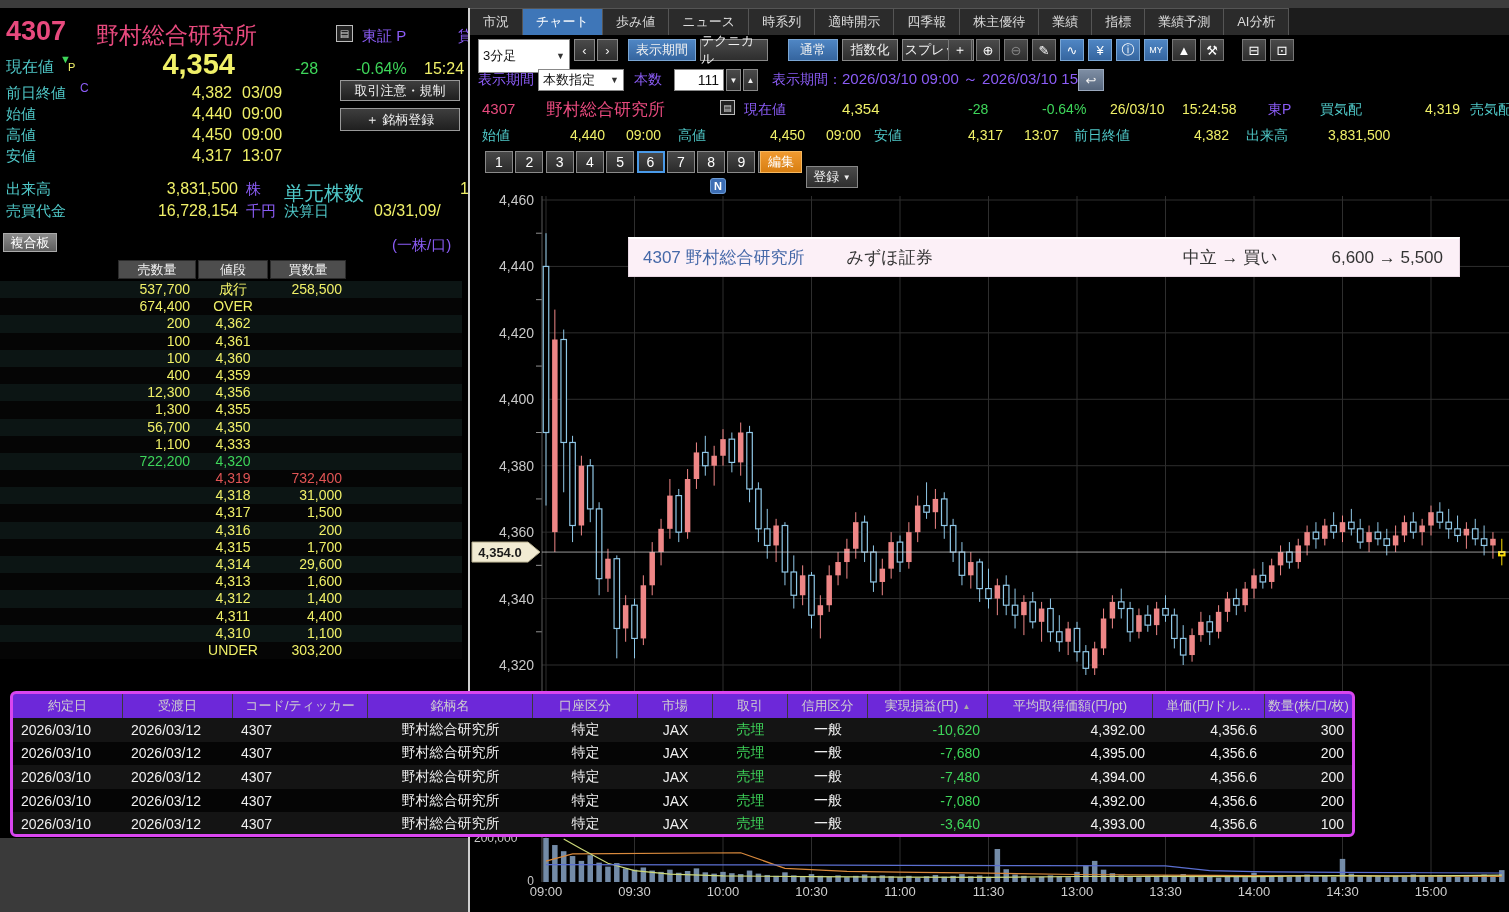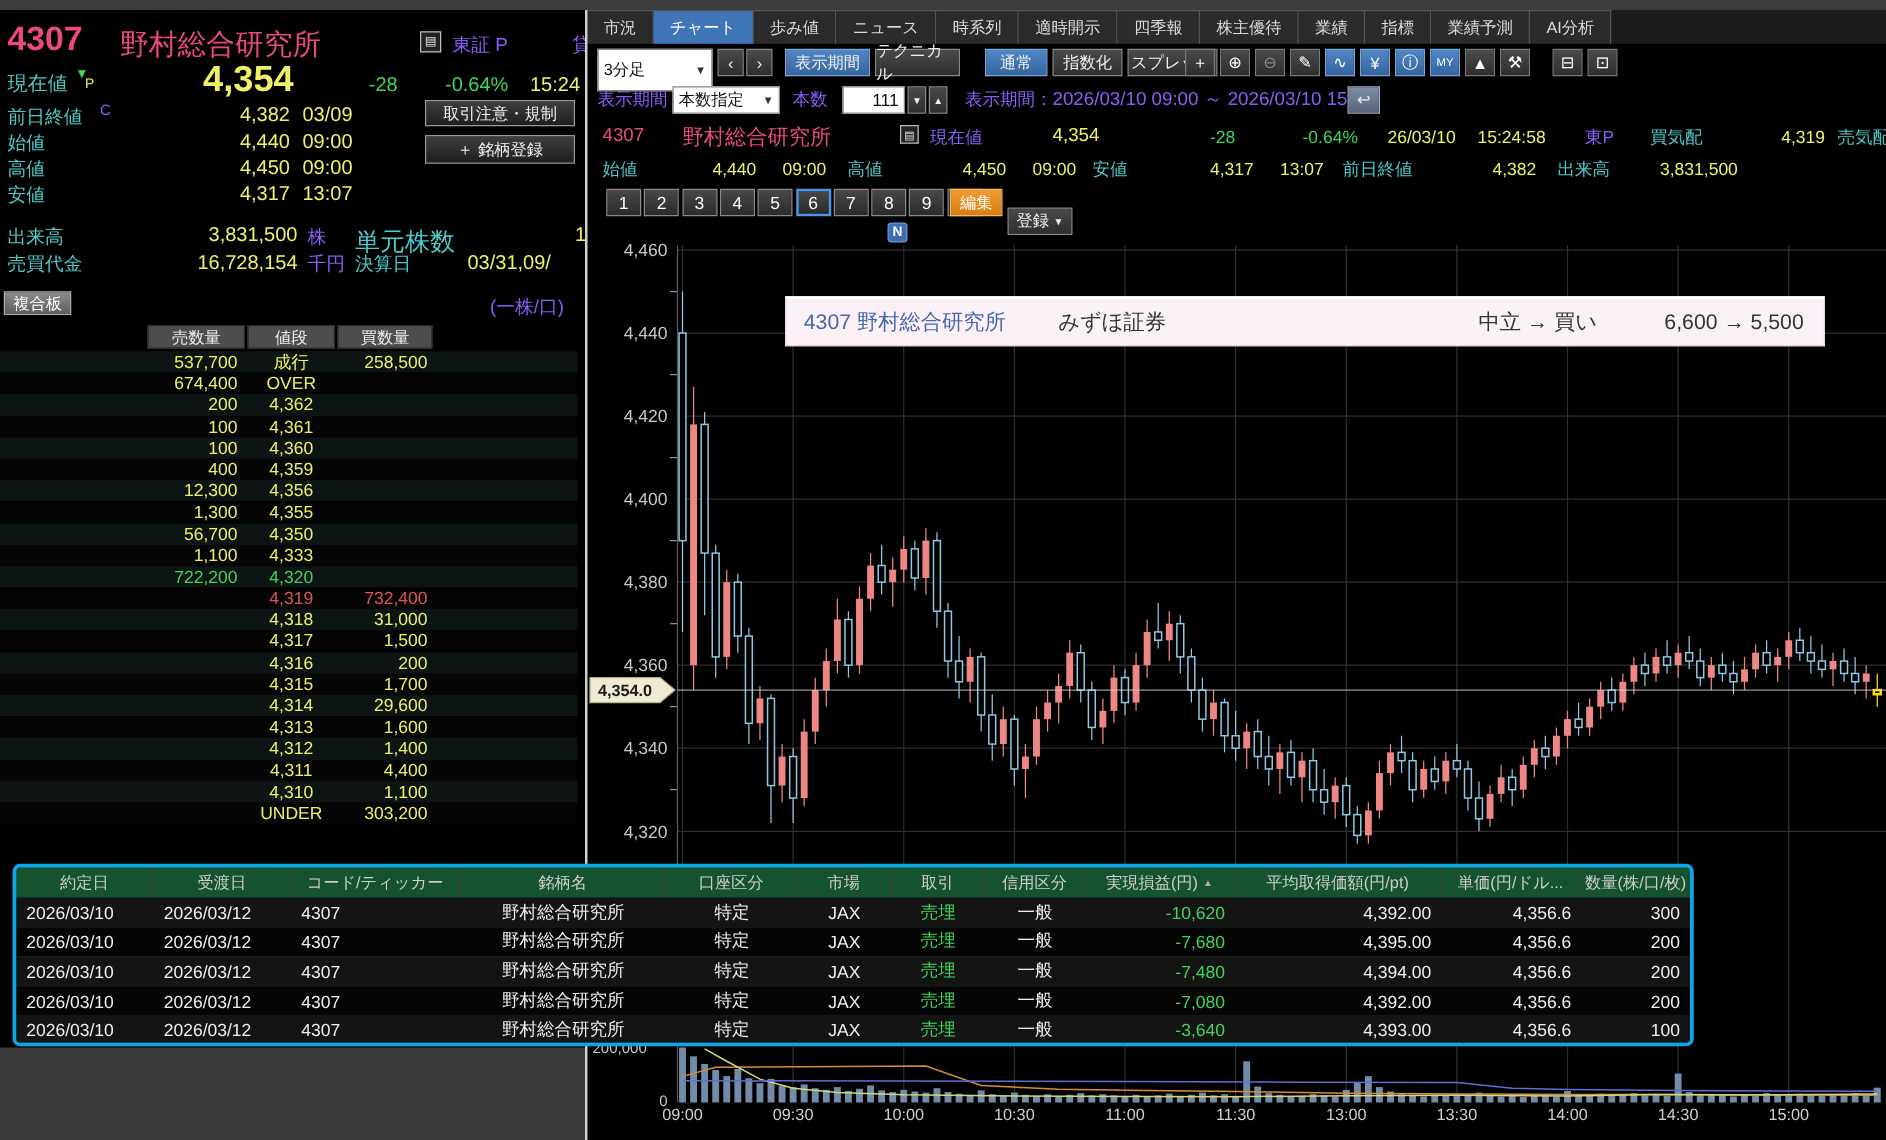--- a/index.html
+++ b/index.html
@@ -52,22 +52,22 @@
            border:1px solid #8a8a8a; color:#fff; font-size:14px; display:flex; align-items:center;
            justify-content:center; cursor:pointer; }
   .pgbtn.active { border:2px solid #4a9ae8; }
 
   
   #news-banner { left:628px; top:237px; width:832px; height:40px; background:#fcf0f7;
                  border:1px solid #e7d7e2; border-top:2px solid #fff; z-index:4;
                  display:flex; align-items:center; font-size:17px; color:#333; }
 
   
-  #pos-table { left:10px; top:691px; width:1345px; height:146px; border:3px solid #0ea5e9;
-               border-radius:6px; background:#14532d; z-index:5; overflow:hidden; font-size:14px; }
+  #pos-table { left:10px; top:691px; width:1345px; height:146px; border:3px solid #d946ef;
+               border-radius:6px; background:#6d28d9; z-index:5; overflow:hidden; font-size:14px; }
   .prow { display:grid; grid-template-columns:110px 110px 135px 165px 105px 75px 75px 80px 120px 165px 112px 1fr;
           align-items:center; height:23.6px; color:#efefef; }
   .prow.hdr { height:24px; color:#cfcfcf; font-size:13px; }
   .prow.hdr > div { border-right:1px solid #3a3a3a; height:100%; display:flex; align-items:center; justify-content:center; }
   .prow.hdr > div:last-child { border-right:none; }
   .prow:nth-child(even):not(.hdr) { background:#141414; }
   .prow:nth-child(odd):not(.hdr) { background:#050505; }
   .pc { padding:0 8px; }
   text { font-family:"Liberation Sans","DejaVu Sans",sans-serif; }
 </style>

